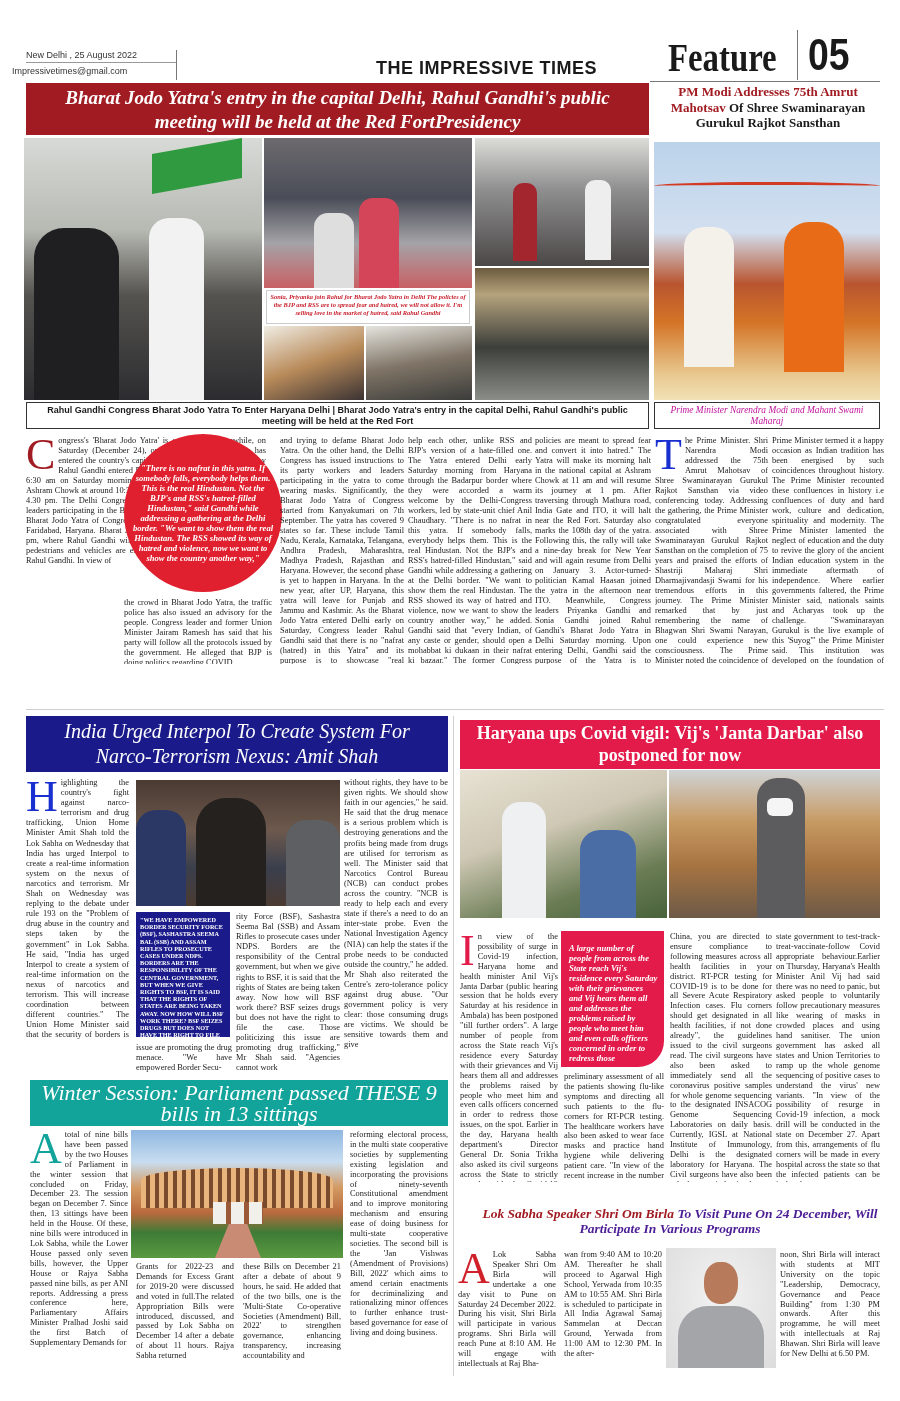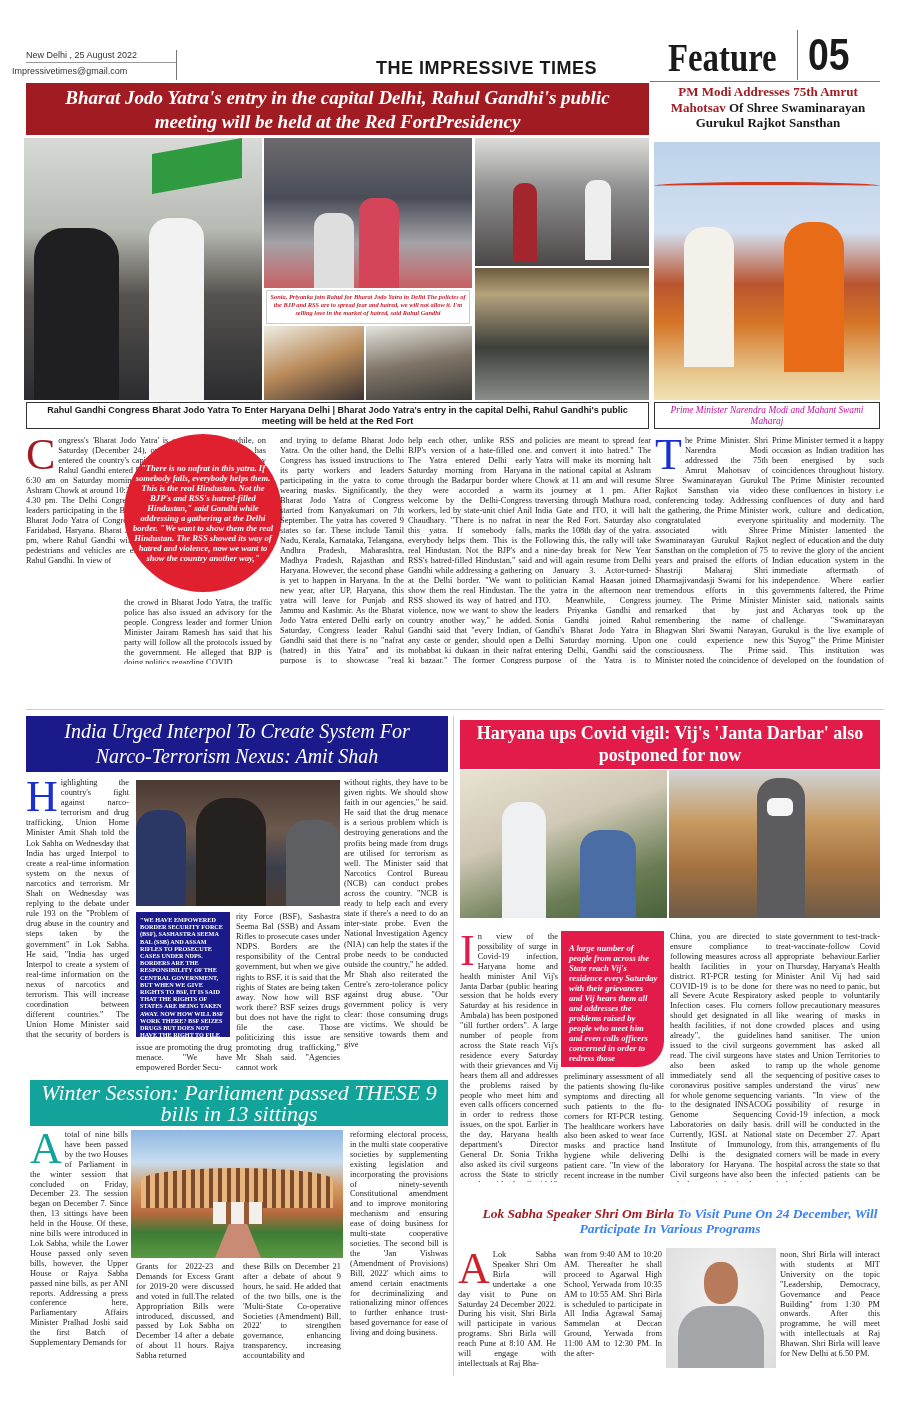--- a/index.html
+++ b/index.html
@@ -122,21 +122,21 @@
   <span class="dropcap" style="color:#e21b4a;">I</span>
   <span>n view of the possibility of surge in Covid-19 infection, Haryana home and health minister Anil Vij's Janta Darbar (public hearing session that he holds every Saturday at his residence in Ambala) has been postponed "till further orders". A large number of people from across the State reach Vij's residence every Saturday with their grievances and Vij hears them all and addresses the problems raised by people who meet him and even calls officers concerned in order to redress those issues, on the spot. Earlier in the day, Haryana health department's Director General Dr. Sonia Trikha also asked its civil surgeons across the State to strictly comply with the Covid-19 related precautions and issued detailed guidelines. These include</span>
 </div>
 <div class="pullquote" style="left:561px;top:931px;width:103px;height:136px;background:#e21b4a;font-size:8.6px;line-height:10px;padding:12px 6px 6px 8px;border-radius:0 0 26px 0;overflow:hidden;">A large number of people from across the State reach Vij's residence every Saturday with their grievances and Vij hears them all and addresses the problems raised by people who meet him and even calls officers concerned in order to redress those</div>
 <div class="col" style="left:564px;top:1072px;width:100px;height:110px;font-size:8.4px;line-height:9.9px;">preliminary assessment of all the patients showing flu-like symptoms and directing all such patients to the flu-corners for RT-PCR testing. The healthcare workers have also been asked to wear face masks and practice hand hygiene while delivering patient care. "In view of the recent increase in the number of COVID-19 cases in some countries, including</div>
 <div class="col" style="left:670px;top:932px;width:102px;height:250px;font-size:8.4px;line-height:9.9px;">China, you are directed to ensure compliance to following measures across all health facilities in your district. RT-PCR testing for COVID-19 is to be done for all Severe Acute Respiratory Infection cases. Flu corners should get designated in all health facilities, if not done already", the guidelines issued to the civil surgeons read. The civil surgeons have also been asked to immediately send all the coronavirus positive samples for whole genome sequencing to the designated INSACOG Genome Sequencing Laboratories on daily basis. Currently, IGSL at National Institute of Immunology, Delhi is the designated laboratory for Haryana. The Civil surgeons have also been asked to strictly implement the five-fold strategy of the</div>
 <div class="col" style="left:776px;top:932px;width:104px;height:250px;font-size:8.4px;line-height:9.9px;">state government to test-track-treat-vaccinate-follow Covid appropriate behaviour.Earlier on Thursday, Haryana's Health Minister Anil Vij had said there was no need to panic, but asked people to voluntarily follow precautionary measures like wearing of masks in crowded places and using hand sanitiser. The union government has asked all states and Union Territories to ramp up the whole genome sequencing of positive cases to understand the virus' new variants. "In view of the possibility of resurge in Covid-19 infection, a mock drill will be conducted in the state on December 27. Apart from this, arrangements of flu corners will be made in every hospital across the state so that the infected patients can be isolated</div>
 
 <div class="abs" style="left:458px;top:1206px;width:424px;text-align:center;font-family:'Liberation Serif',serif;font-style:italic;font-weight:bold;font-size:13.5px;line-height:15px;">
   <span style="color:#a11c22;margin-left:20px;">Lok Sabha Speaker Shri Om Birla</span>
-  <span style="color:#3b82f6;">To Visit Pune On 24 December, Will Participate In Various Programs</span>
+  <span style="color:#4c1d95;">To Visit Pune On 24 December, Will Participate In Various Programs</span>
 </div>
 <div class="col" style="left:458px;top:1250px;width:98px;height:120px;font-size:8.4px;line-height:9.9px;">
   <span class="dropcap" style="color:#d0202a;">A</span>
   <span>Lok Sabha Speaker Shri Om Birla will undertake a one day visit to Pune on Saturday 24 December 2022. During his visit, Shri Birla will participate in various programs. Shri Birla will reach Pune at 8:10 AM. He will engage with intellectuals at Raj Bha-</span>
 </div>
 <div class="col" style="left:564px;top:1250px;width:98px;height:120px;font-size:8.4px;line-height:9.9px;">wan from 9:40 AM to 10:20 AM. Thereafter he shall proceed to Agarwal High School, Yerwada from 10:35 AM to 10:55 AM. Shri Birla is scheduled to participate in All India Agrawal Samaj Sammelan at Deccan Ground, Yerwada from 11:00 AM to 12:30 PM. In the after-</div>
 <div class="photo" style="left:666px;top:1248px;width:110px;height:120px;background:radial-gradient(ellipse at 50% 40%,#f2f2f2 0%,#dcdcdc 100%);">
   <div class="abs" style="left:38px;top:14px;width:34px;height:42px;background:#b77a5a;border-radius:45%;"></div>
   <div class="abs" style="left:12px;top:58px;width:86px;height:62px;background:#a3a5a8;border-radius:30px 30px 0 0;"></div>
 </div>

